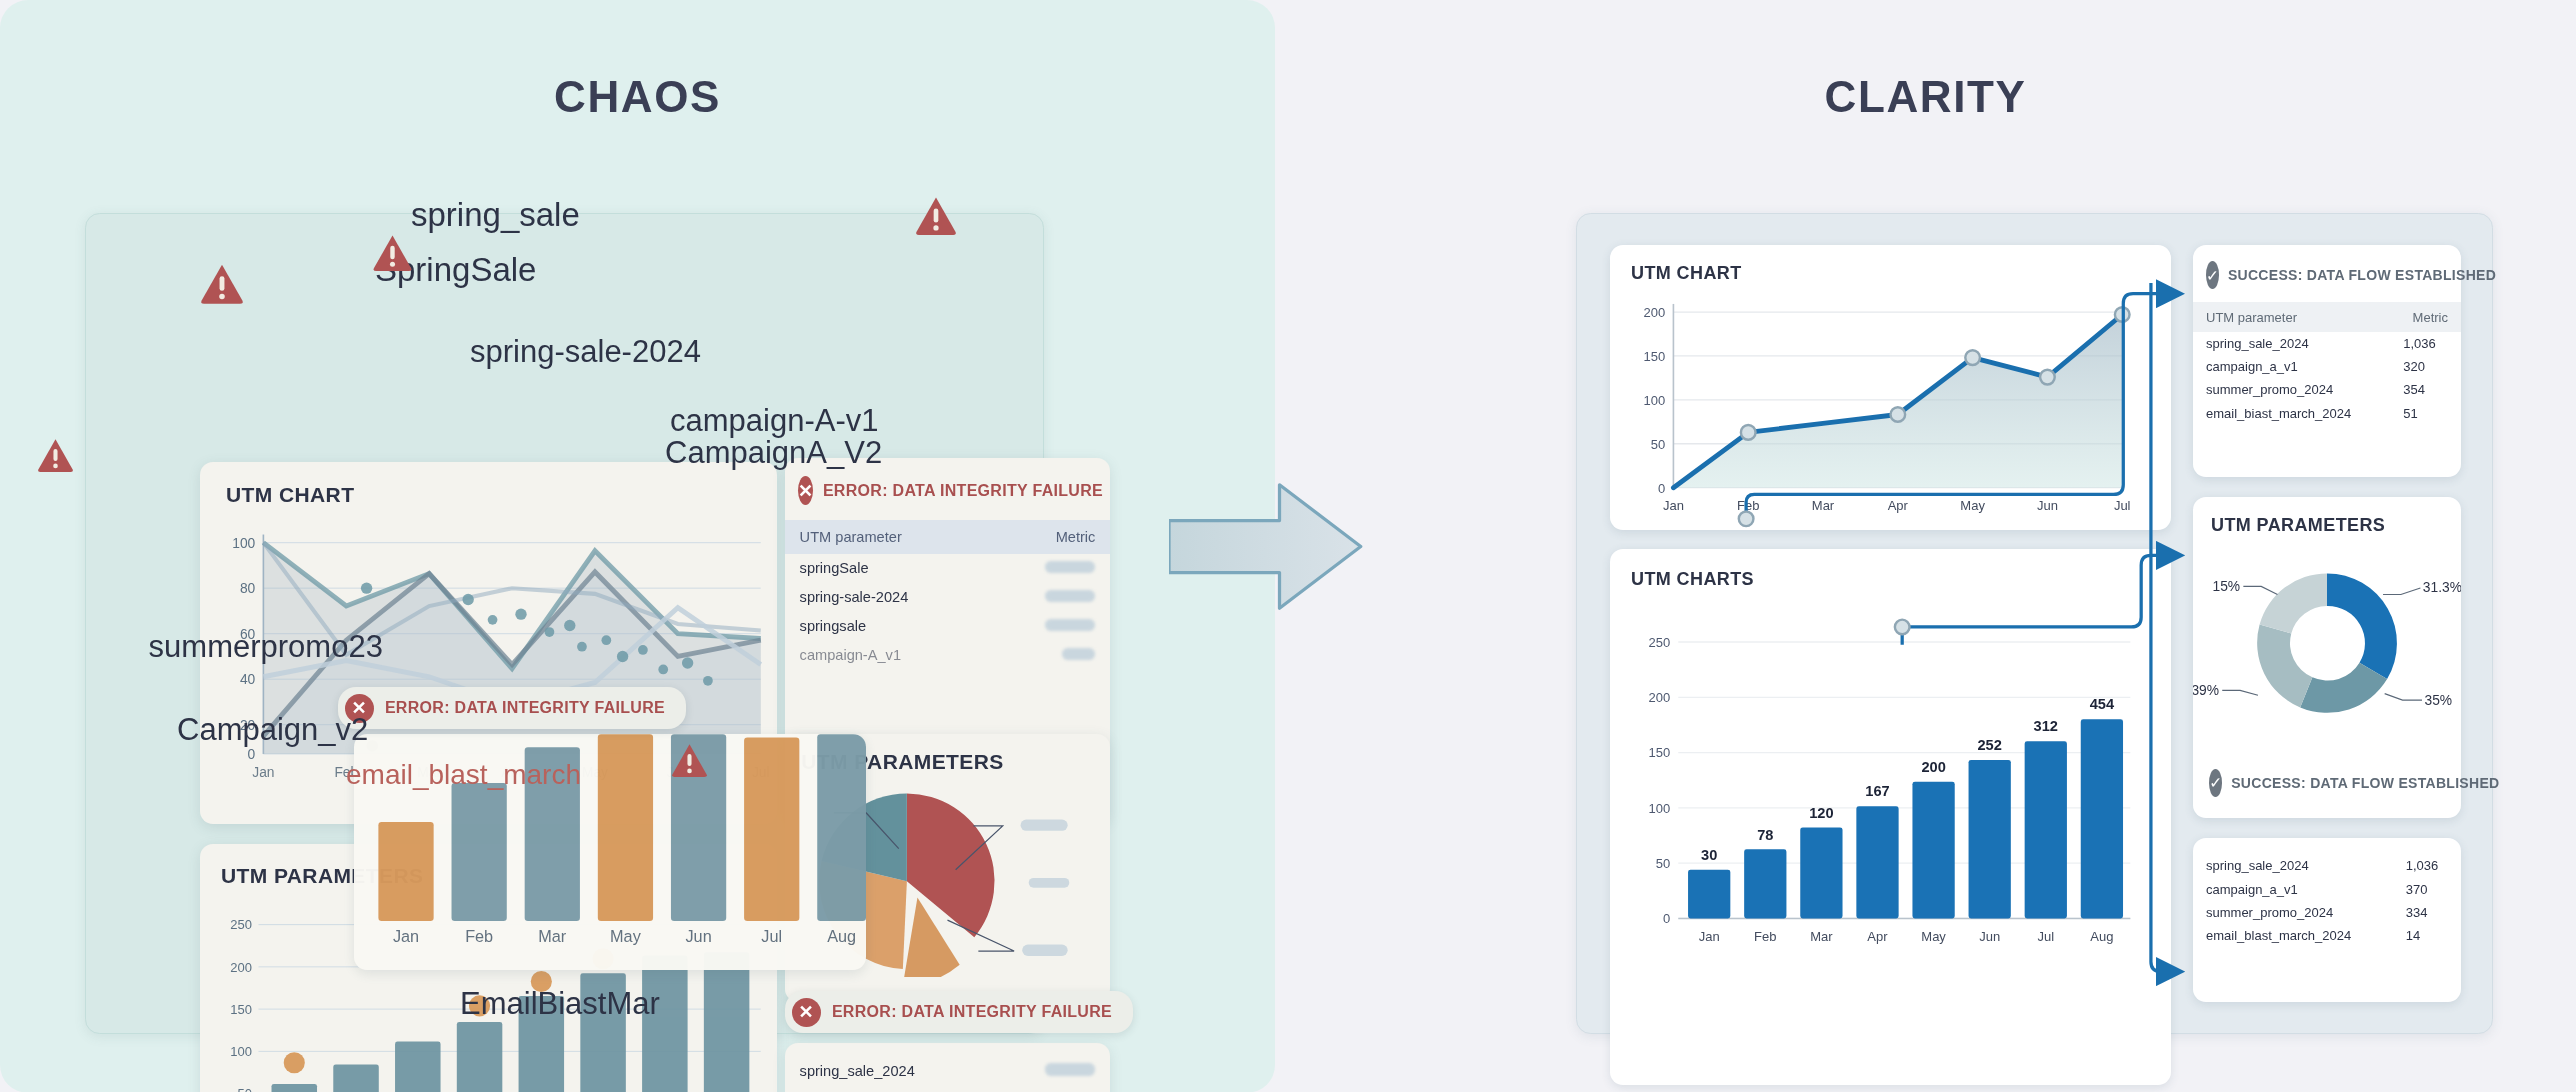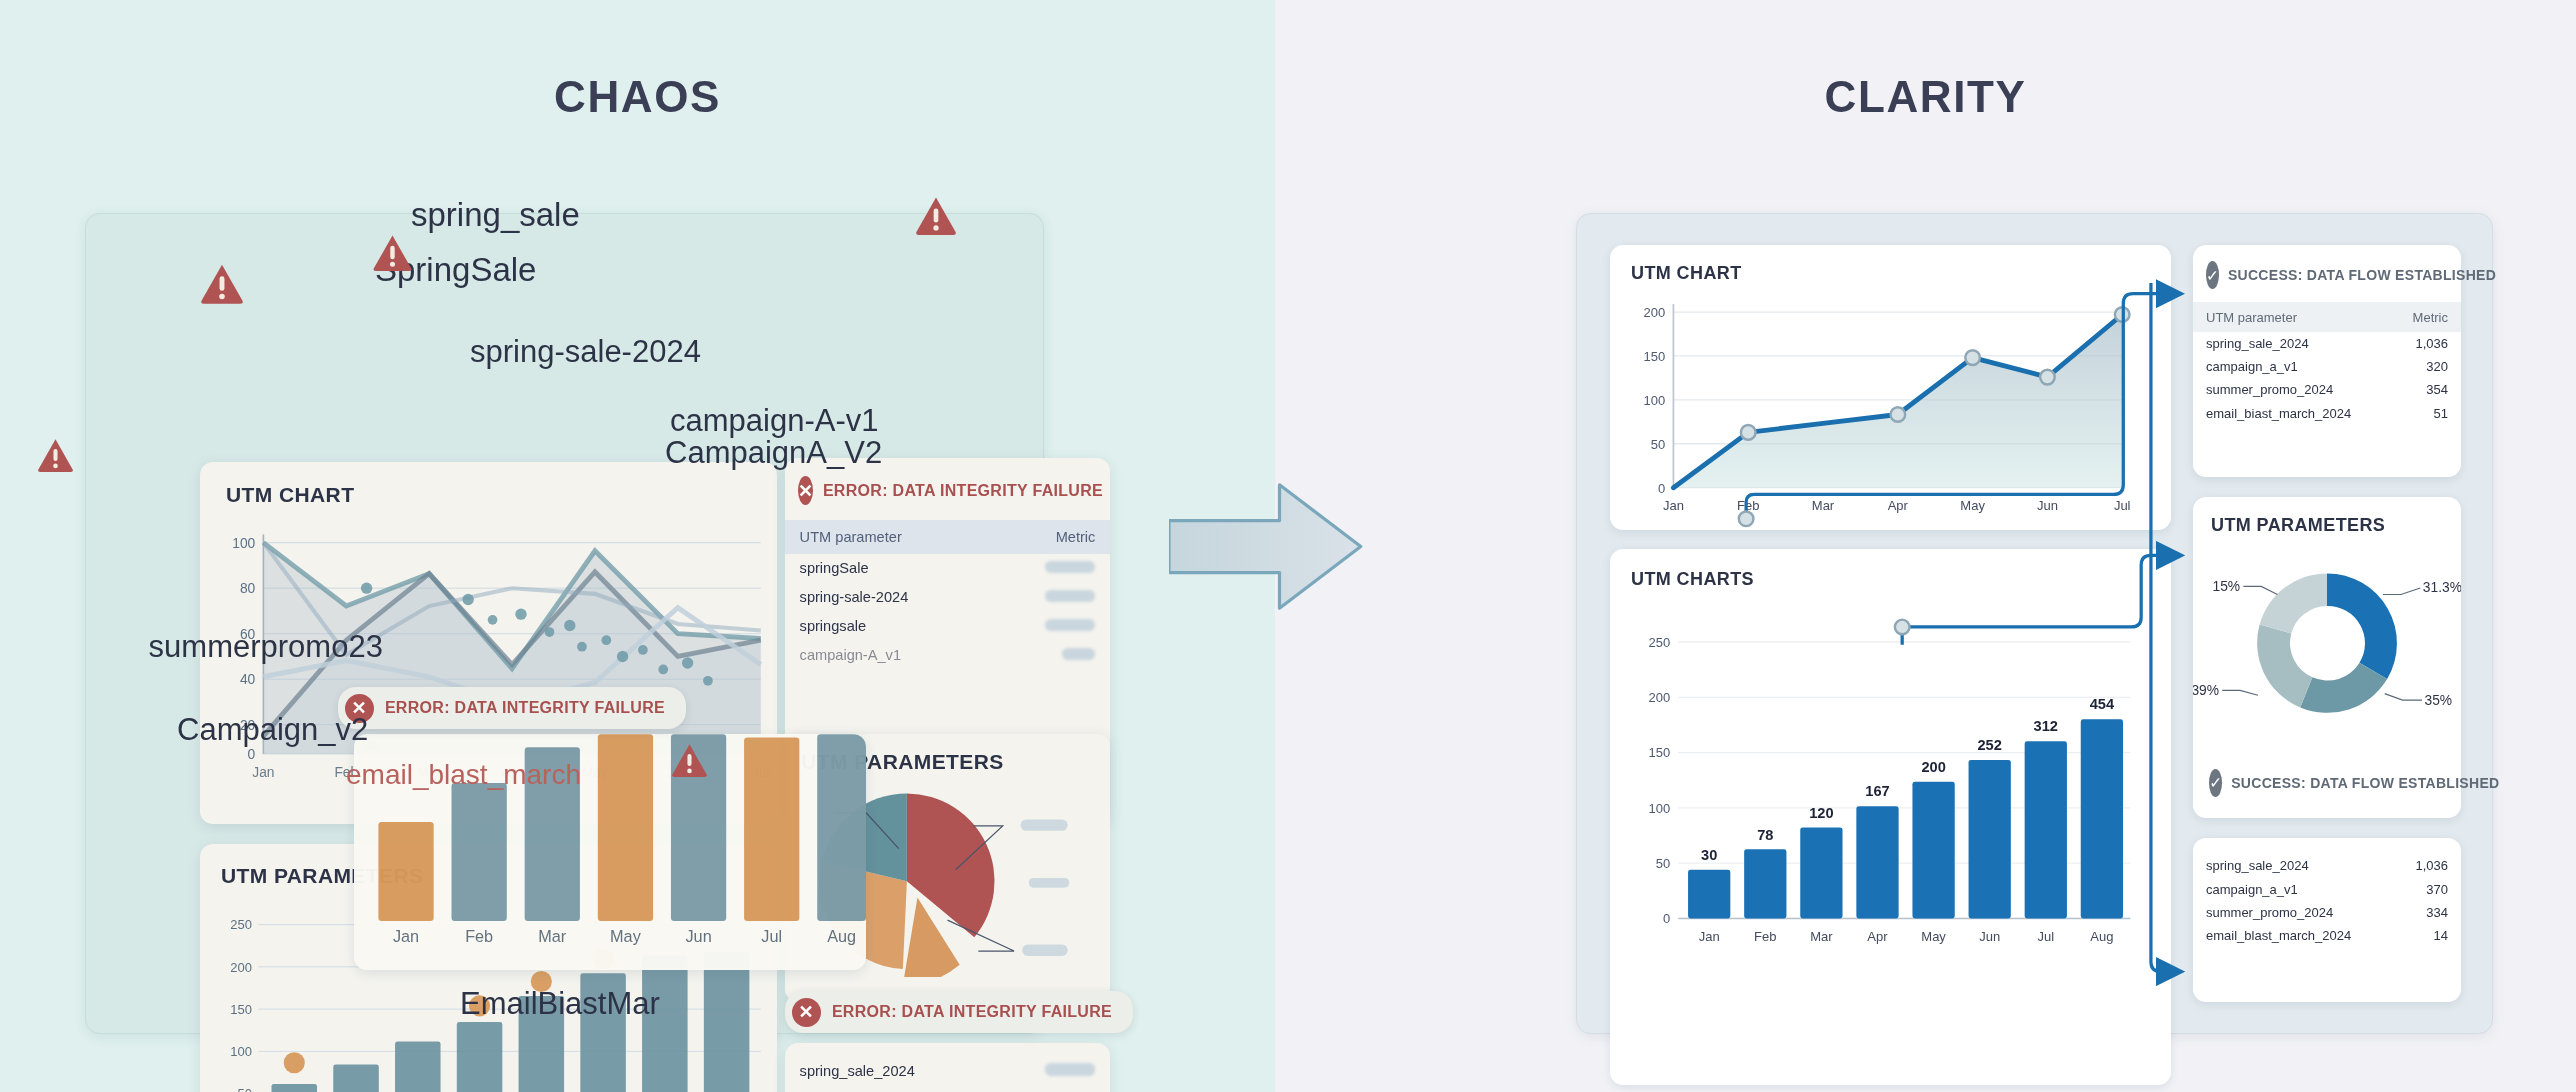--- a/index.html
+++ b/index.html
@@ -3,21 +3,21 @@
 <meta charset="utf-8">
 <style>
   * { box-sizing: border-box; margin: 0; padding: 0; }
   html, body { width: 2576px; height: 1093px; overflow: hidden; }
   body {
     font-family: "Liberation Sans", sans-serif;
     background: #f2f2f6;
     position: relative;
   }
   .stage { position: absolute; inset: 0; display: flex; }
-  .half-chaos { width: 1275px; height: 100%; background: #dff0ee; position: relative; }
+  .half-chaos { width: 1275px; height: 100%; background: #dff0ee; position: relative; border-radius: 28px; }
   .half-clarity { flex: 1; height: 100%; background: #f2f2f6; position: relative; }
 
   .section-title {
     position: absolute; top: 72px; width: 100%; text-align: center;
     font-size: 44px; font-weight: bold; letter-spacing: 1.6px; color: #3a3f55;
   }
 
   
   .chaos-panel {
     position: absolute; left: 85px; top: 213px; width: 959px; height: 821px;
@@ -98,21 +98,21 @@
   .cl-tbl2 { left: 616px; top: 624px; width: 268px; height: 164px; }
 
   .cl-title { font-size: 18px; font-weight: bold; color: #2d3346; letter-spacing: 0.4px; }
   .cl-tbl { width: 100%; border-collapse: collapse; }
   .cl-tbl th {
     background: #eef1f4; color: #5f6a76; font-weight: normal; text-align: left;
     padding: 7.3px 13px; font-size: 13px;
   }
   .cl-tbl th.r { text-align: right; }
   .cl-tbl td { padding: 4.1px 13px; color: #2d3346; font-size: 13px; }
-  .cl-tbl td.r { text-align: right; }
+  .cl-tbl td.r { text-align: left; }
 
   .connectors { position: absolute; inset: 0; pointer-events: none; z-index: 20; }
   svg { display: block; }
 </style>
 </head>
 <body>
 
 <div class="stage">
 
   <div class="half-chaos">

